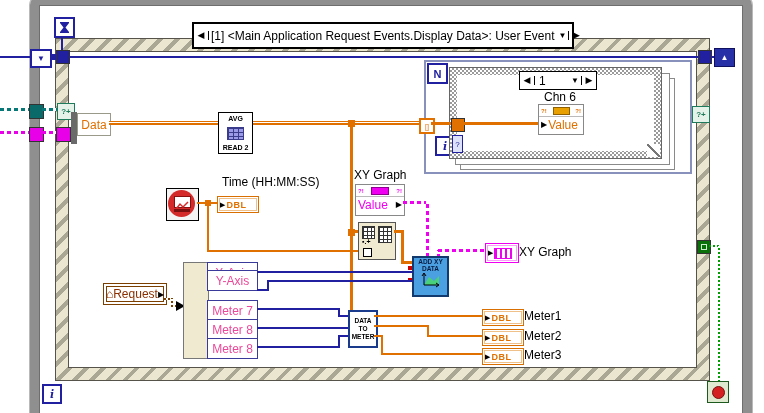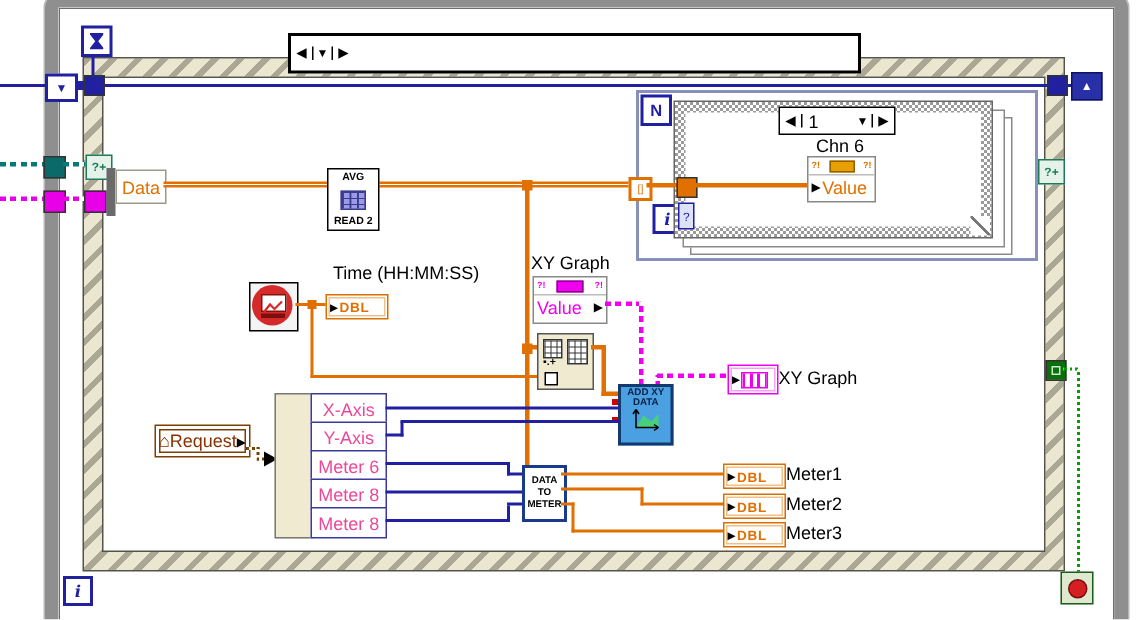--- a/index.html
+++ b/index.html
@@ -89,20 +89,21 @@
   <div class="abs wb" style="left:0;top:56px;width:31px;height:2px"></div>
   <div class="abs wtd" style="left:0;top:108px;width:30px;height:3px"></div>
   <div class="abs wpd" style="left:0;top:131px;width:30px;height:3px"></div>
 
   <div class="abs event-struct">
     <div class="event-inner"></div>
   </div>
 
   <div class="abs sel-box" style="left:192px;top:22px;width:378px;height:23px">
     <div class="sel-end l">◀</div>
+    <div class="sel-title">[1] &lt;Main Application Request Events.Display Data&gt;: User Event</div>
     <div class="sel-dd">▼</div>
     <div class="sel-end r">▶</div>
   </div>
 
   <div class="abs wb" style="left:61px;top:34px;width:2px;height:17px"></div>
   <div class="abs wb" style="left:48px;top:56px;width:9px;height:2px"></div>
   <div class="abs wb" style="left:50px;top:54px;width:6px;height:6px"></div>
   <div class="abs wb" style="left:69px;top:56px;width:630px;height:2px"></div>
   <div class="abs wb" style="left:711px;top:56px;width:5px;height:2px"></div>
   <div class="abs term-blue" style="left:54px;top:17px;width:17px;height:17px">
@@ -246,22 +247,22 @@
     <span>Request</span>
     <span style="font-size:8px;color:#000">▶</span>
   </div>
   <div class="abs wbrd" style="left:164px;top:298px;width:9px;height:2px"></div>
   <div class="abs wbrd-v" style="left:171px;top:298px;width:2px;height:9px"></div>
   <div class="abs wbrd" style="left:171px;top:305px;width:7px;height:2px"></div>
   <div class="abs" style="left:176px;top:301px;width:0;height:0;border-left:9px solid #000;border-top:5px solid transparent;border-bottom:5px solid transparent"></div>
 
   <div class="abs unb-strip"></div>
   <div class="abs unb-cell" style="top:262px">X-Axis</div>
-  <div class="abs unb-cell" style="top:281px">Y-Axis</div>
-  <div class="abs unb-cell" style="top:300px">Meter 6</div>
+  <div class="abs unb-cell" style="top:270px">Y-Axis</div>
+  <div class="abs unb-cell" style="top:300px">Meter 7</div>
   <div class="abs unb-cell" style="top:319px">Meter 8</div>
   <div class="abs unb-cell" style="top:338px">Meter 8</div>
 
   <div class="abs wb" style="left:257px;top:271px;width:156px;height:2px"></div>
   <div class="abs wb" style="left:257px;top:289px;width:12px;height:2px"></div>
   <div class="abs wb" style="left:267px;top:281px;width:2px;height:10px"></div>
   <div class="abs wb" style="left:267px;top:280px;width:146px;height:2px"></div>
   <div class="abs wb" style="left:257px;top:308px;width:83px;height:2px"></div>
   <div class="abs wb" style="left:338px;top:308px;width:2px;height:9px"></div>
   <div class="abs wb" style="left:338px;top:315px;width:11px;height:2px"></div>

